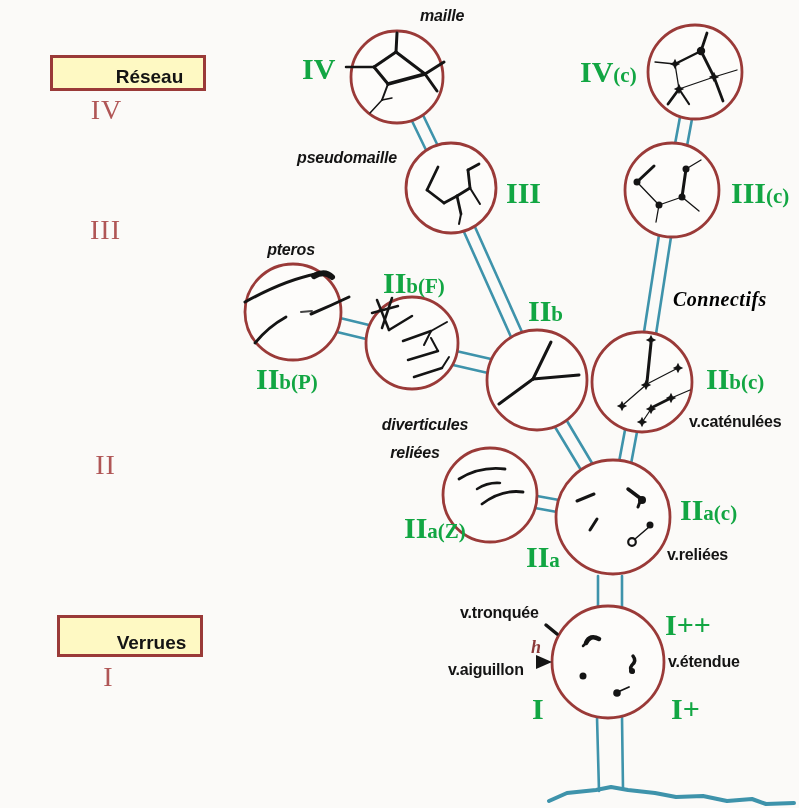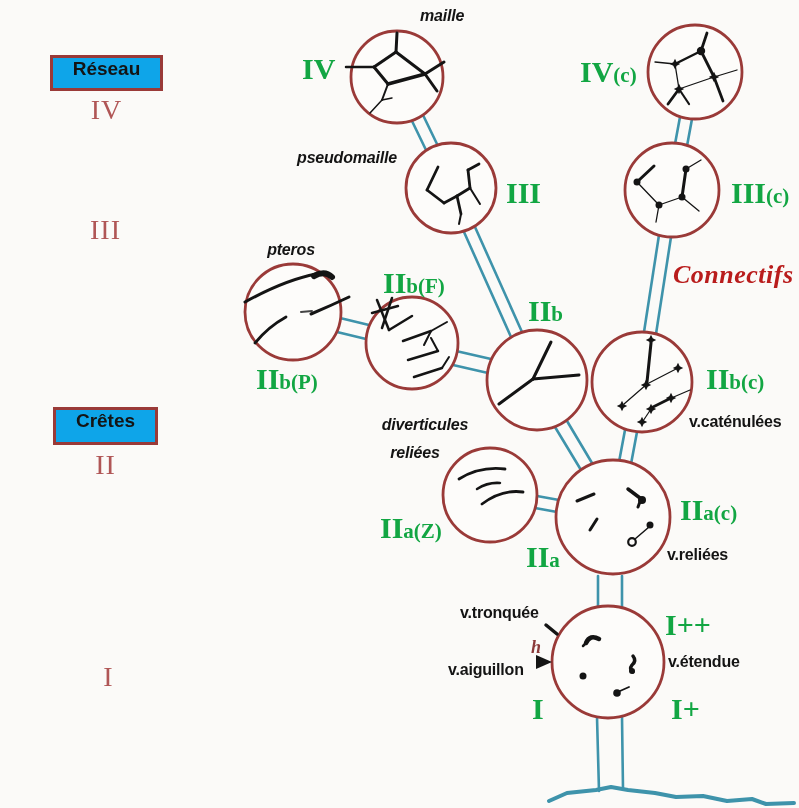--- a/index.html
+++ b/index.html
@@ -9,46 +9,46 @@
     font-family:"Liberation Sans",sans-serif;
     position:relative;overflow:hidden;
   }
   #stage{position:absolute;left:0;top:0;width:799px;height:808px;}
   svg{position:absolute;left:0;top:0;}
   .abs{position:absolute;white-space:nowrap;}
   .centered{transform:translateX(-50%);font-style:italic;}
   .legend-box{
     position:absolute;
     border:3px solid #9a3a38;
-    background:#0ea5e9;
-    display:flex;align-items:flex-start;justify-content:center;
-    color:#141414;font-weight:bold;font-size:19px;letter-spacing:0;
+    background:#fef9c3;
+    display:flex;align-items:flex-end;justify-content:center;
+    color:#141414;font-weight:bold;font-size:19px;letter-spacing:0;padding-left:43px;
   }
   .numeral{
     position:absolute;text-align:center;
     font-family:"Liberation Serif",serif;
     color:#b05656;font-size:28px;letter-spacing:1px;
   }
   .code{
     position:absolute;color:#12a643;
     font-family:"Liberation Serif",serif;font-weight:bold;
     line-height:1;white-space:nowrap;
   }
   .code-main{font-size:30px;}
   .code-sub{font-size:21px;}
   .sketchlabel{
     position:absolute;color:#141414;
     font-weight:bold;font-size:16px;letter-spacing:-0.2px;
     white-space:nowrap;
   }
   .script-red{
-    position:absolute;color:#b91c1c;
+    position:absolute;color:#000000;
     font-family:"Liberation Serif",serif;
-    font-style:italic;font-weight:bold;font-size:26px;
-    letter-spacing:0.5px;white-space:nowrap;
+    font-style:italic;font-weight:bold;font-size:20px;
+    letter-spacing:0.5px;white-space:nowrap;margin-top:28px;
   }
   .h-mark{
     position:absolute;color:#8b3a3a;
     font-family:"Liberation Serif",serif;
     font-style:italic;font-weight:bold;font-size:18px;
   }
 </style>
 </head>
 <body>
 
@@ -256,25 +256,25 @@
   </g>
 </svg>
 
 <div class="legend-box" style="left:50px;top:55px;width:107px;height:30px">
   <span>Réseau</span>
 </div>
 <div class="numeral" style="left:50px;top:94px;width:113px">IV</div>
 
 <div class="numeral" style="left:38px;top:214px;width:135px">III</div>
 
-<div class="legend-box" style="left:53px;top:407px;width:99px;height:32px">
-  <span>Crêtes</span>
+<div class="numeral" style="left:53px;top:449px;width:105px">II</div>
+
+<div class="legend-box" style="left:57px;top:615px;width:97px;height:36px">
+  <span>Verrues</span>
 </div>
-<div class="numeral" style="left:53px;top:449px;width:105px">II</div>
-
 <div class="numeral" style="left:57px;top:661px;width:103px">I</div>
 
 <div class="sketchlabel abs centered" style="left:442px;top:7px">maille</div>
 <div class="sketchlabel abs centered" style="left:347px;top:149px">pseudomaille</div>
 <div class="sketchlabel abs centered" style="left:291px;top:241px">pteros</div>
 <div class="sketchlabel abs centered" style="left:425px;top:416px">diverticules</div>
 <div class="sketchlabel abs centered" style="left:415px;top:444px">reliées</div>
 <div class="sketchlabel abs" style="left:689px;top:413px">v.caténulées</div>
 <div class="sketchlabel abs" style="left:667px;top:546px">v.reliées</div>
 <div class="sketchlabel abs" style="left:460px;top:604px">v.tronquée</div>
@@ -285,20 +285,20 @@
 <div class="h-mark" style="left:531px;top:637px">h</div>
 
 <div class="code" style="left:302px;top:54px"><span class="code-main">IV</span><span class="code-sub"></span></div>
 <div class="code" style="left:580px;top:57px"><span class="code-main">IV</span><span class="code-sub">(c)</span></div>
 <div class="code" style="left:506px;top:178px"><span class="code-main">III</span><span class="code-sub"></span></div>
 <div class="code" style="left:731px;top:178px"><span class="code-main">III</span><span class="code-sub">(c)</span></div>
 <div class="code" style="left:528px;top:296px"><span class="code-main">II</span><span class="code-sub">b</span></div>
 <div class="code" style="left:383px;top:268px"><span class="code-main">II</span><span class="code-sub">b(F)</span></div>
 <div class="code" style="left:256px;top:364px"><span class="code-main">II</span><span class="code-sub">b(P)</span></div>
 <div class="code" style="left:706px;top:364px"><span class="code-main">II</span><span class="code-sub">b(c)</span></div>
-<div class="code" style="left:380px;top:513px"><span class="code-main">II</span><span class="code-sub">a(Z)</span></div>
+<div class="code" style="left:404px;top:513px"><span class="code-main">II</span><span class="code-sub">a(Z)</span></div>
 <div class="code" style="left:526px;top:542px"><span class="code-main">II</span><span class="code-sub">a</span></div>
 <div class="code" style="left:680px;top:495px"><span class="code-main">II</span><span class="code-sub">a(c)</span></div>
 <div class="code" style="left:665px;top:610px"><span class="code-main">I++</span><span class="code-sub"></span></div>
 <div class="code" style="left:532px;top:694px"><span class="code-main">I</span><span class="code-sub"></span></div>
 <div class="code" style="left:671px;top:694px"><span class="code-main">I+</span><span class="code-sub"></span></div>
 
 </div>
 
 </body></html>

